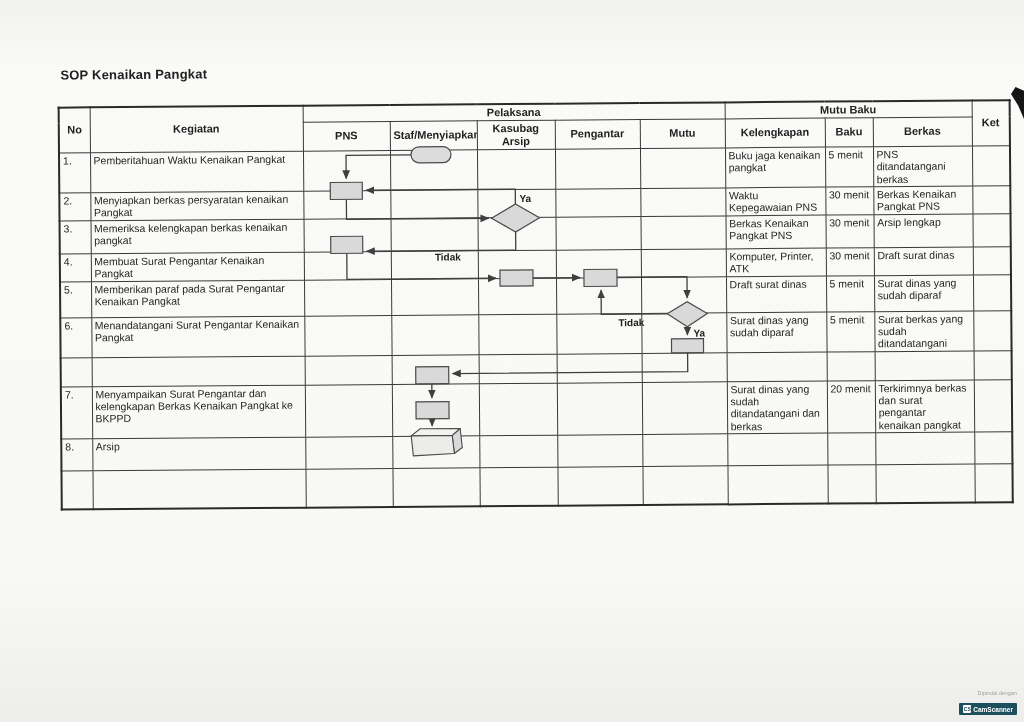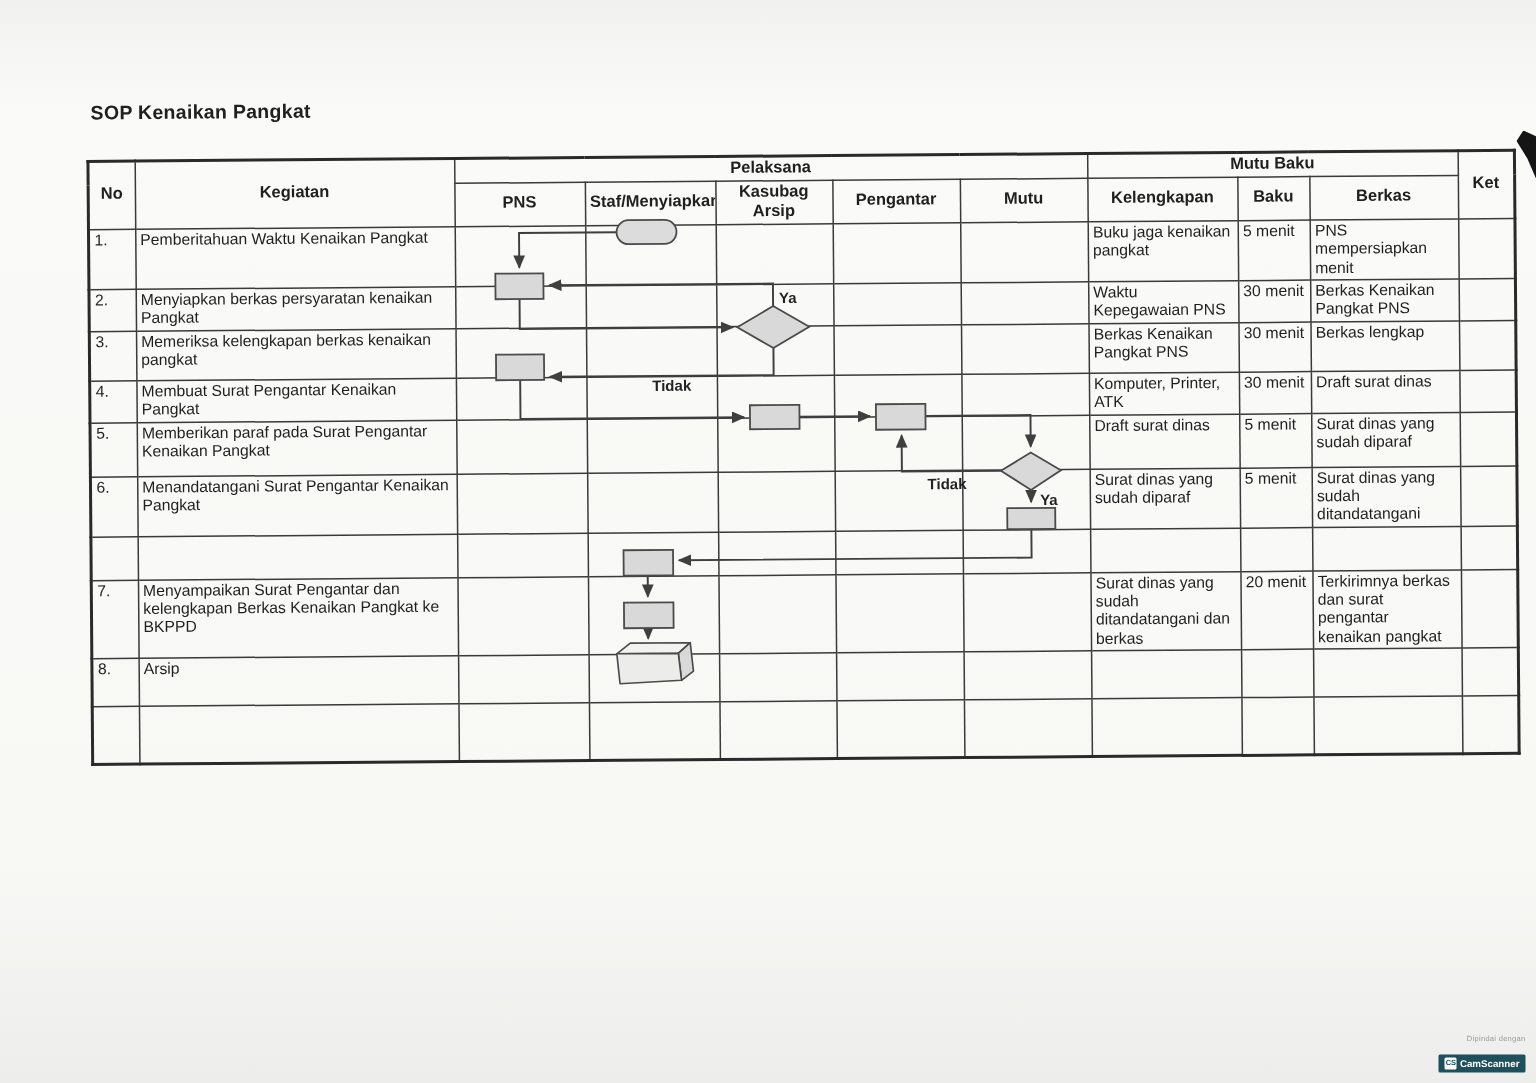--- a/index.html
+++ b/index.html
@@ -92,21 +92,21 @@
       <tr style="height:35px">
         <td class="c-no">1.</td>
         <td class="c-keg">Pemberitahuan Waktu Kenaikan Pangkat</td>
         <td class="c-lane"></td>
           <td class="c-lane"></td>
           <td class="c-lane"></td>
           <td class="c-lane"></td>
           <td class="c-lane"></td>
         <td class="c-kel">Buku jaga kenaikan pangkat</td>
         <td class="c-wak">5 menit</td>
-        <td class="c-out">PNS mempersiapkan menit</td>
+        <td class="c-out">PNS ditandatangani berkas</td>
         <td class="c-ket"></td>
       </tr>
       <tr style="height:25px">
         <td class="c-no">2.</td>
         <td class="c-keg">Menyiapkan berkas persyaratan kenaikan Pangkat</td>
         <td class="c-lane"></td>
           <td class="c-lane"></td>
           <td class="c-lane"></td>
           <td class="c-lane"></td>
           <td class="c-lane"></td>
@@ -118,21 +118,21 @@
       <tr style="height:33px">
         <td class="c-no">3.</td>
         <td class="c-keg">Memeriksa kelengkapan berkas kenaikan pangkat</td>
         <td class="c-lane"></td>
           <td class="c-lane"></td>
           <td class="c-lane"></td>
           <td class="c-lane"></td>
           <td class="c-lane"></td>
         <td class="c-kel">Berkas Kenaikan Pangkat PNS</td>
         <td class="c-wak">30 menit</td>
-        <td class="c-out">Berkas lengkap</td>
+        <td class="c-out">Arsip lengkap</td>
         <td class="c-ket"></td>
       </tr>
       <tr style="height:27px">
         <td class="c-no">4.</td>
         <td class="c-keg">Membuat Surat Pengantar Kenaikan Pangkat</td>
         <td class="c-lane"></td>
           <td class="c-lane"></td>
           <td class="c-lane"></td>
           <td class="c-lane"></td>
           <td class="c-lane"></td>
@@ -157,21 +157,21 @@
       <tr style="height:30px">
         <td class="c-no">6.</td>
         <td class="c-keg">Menandatangani Surat Pengantar Kenaikan Pangkat</td>
         <td class="c-lane"></td>
           <td class="c-lane"></td>
           <td class="c-lane"></td>
           <td class="c-lane"></td>
           <td class="c-lane"></td>
         <td class="c-kel">Surat dinas yang sudah diparaf</td>
         <td class="c-wak">5 menit</td>
-        <td class="c-out">Surat dinas yang sudah ditandatangani</td>
+        <td class="c-out">Surat berkas yang sudah ditandatangani</td>
         <td class="c-ket"></td>
       </tr>
       <tr style="height:29px">
         <td class="c-no"></td>
         <td class="c-keg"></td>
         <td class="c-lane"></td>
           <td class="c-lane"></td>
           <td class="c-lane"></td>
           <td class="c-lane"></td>
           <td class="c-lane"></td>

